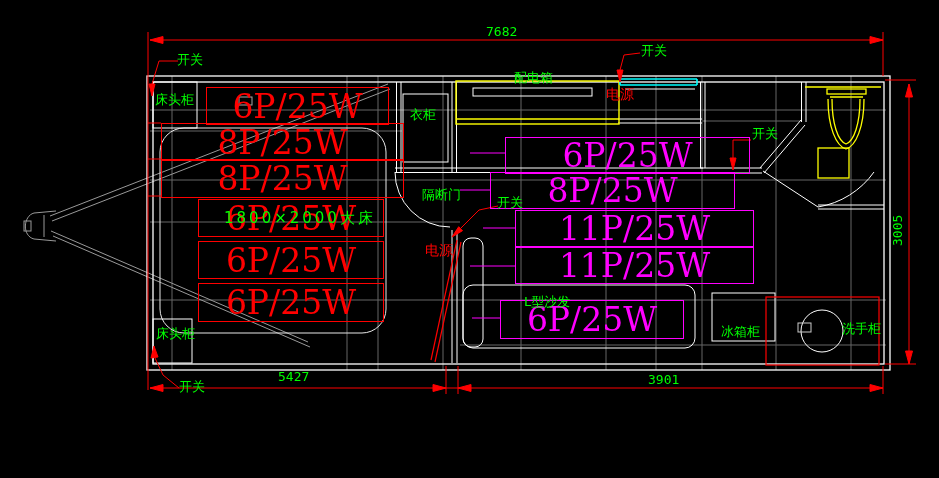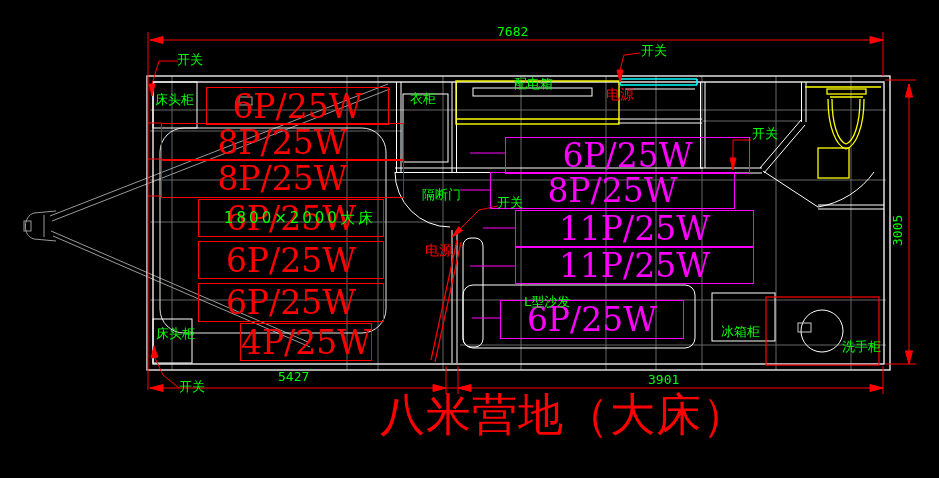--- a/index.html
+++ b/index.html
@@ -209,58 +209,54 @@
     </div>
 <div class="cbox red" style="left:198px;top:199px;width:184px;height:36px">
       <span>6P/25W</span>
     </div>
 <div class="cbox red" style="left:198px;top:241px;width:184px;height:36px">
       <span>6P/25W</span>
     </div>
 <div class="cbox red" style="left:198px;top:283px;width:184px;height:37px">
       <span>6P/25W</span>
     </div>
-<div class="cbox red" style="left:240px;top:323px;width:130px;height:36px">
-      <span>4P/25W</span>
-    </div>
 
 <div class="cbox mag" style="left:505px;top:137px;width:243px;height:35px">
       <span>6P/25W</span>
     </div>
 <div class="cbox mag" style="left:490px;top:172px;width:243px;height:35px">
       <span>8P/25W</span>
     </div>
 <div class="cbox mag" style="left:515px;top:210px;width:237px;height:35px">
       <span>11P/25W</span>
     </div>
 <div class="cbox mag" style="left:515px;top:247px;width:237px;height:35px">
       <span>11P/25W</span>
     </div>
 <div class="cbox mag" style="left:500px;top:300px;width:182px;height:37px">
       <span>6P/25W</span>
     </div>
 
-<div class="lbl dim-num" style="left:497px;top:25px">7682</div>
+<div class="lbl dim-num" style="left:486px;top:25px">7682</div>
 <div class="lbl dim-num dim-vert" style="left:891px;top:246px">3005</div>
 <div class="lbl dim-num" style="left:278px;top:370px">5427</div>
 <div class="lbl dim-num" style="left:648px;top:373px">3901</div>
 
 <div class="lbl g-label" style="left:177px;top:53px">开关</div>
 <div class="lbl g-label" style="left:641px;top:44px">开关</div>
 <div class="lbl g-label" style="left:497px;top:196px">开关</div>
 <div class="lbl g-label" style="left:752px;top:127px">开关</div>
 <div class="lbl g-label" style="left:179px;top:380px">开关</div>
 <div class="lbl g-label" style="left:155px;top:93px">床头柜</div>
 <div class="lbl g-label" style="left:156px;top:327px">床头柜</div>
-<div class="lbl g-label" style="left:410px;top:92px">衣柜</div>
-<div class="lbl g-label" style="left:514px;top:77px">配电箱</div>
+<div class="lbl g-label" style="left:410px;top:108px">衣柜</div>
+<div class="lbl g-label" style="left:514px;top:71px">配电箱</div>
 <div class="lbl g-label" style="left:422px;top:188px">隔断门</div>
 <div class="lbl g-label" style="left:721px;top:325px">冰箱柜</div>
-<div class="lbl g-label" style="left:842px;top:340px">洗手柜</div>
+<div class="lbl g-label" style="left:842px;top:322px">洗手柜</div>
 <div class="lbl g-label" style="left:524px;top:295px">L型沙发</div>
 <div class="lbl bedsize" style="left:224px;top:211px">1800×2000大床</div>
 
 <div class="lbl r-label" style="left:606px;top:87px">电源</div>
 <div class="lbl r-label" style="left:425px;top:243px">电源</div>
 
-<div class="lbl" id="title" style="left:380px;top:392px">八米营地（大床）</div>
 
 </div>
 
 </body></html>

